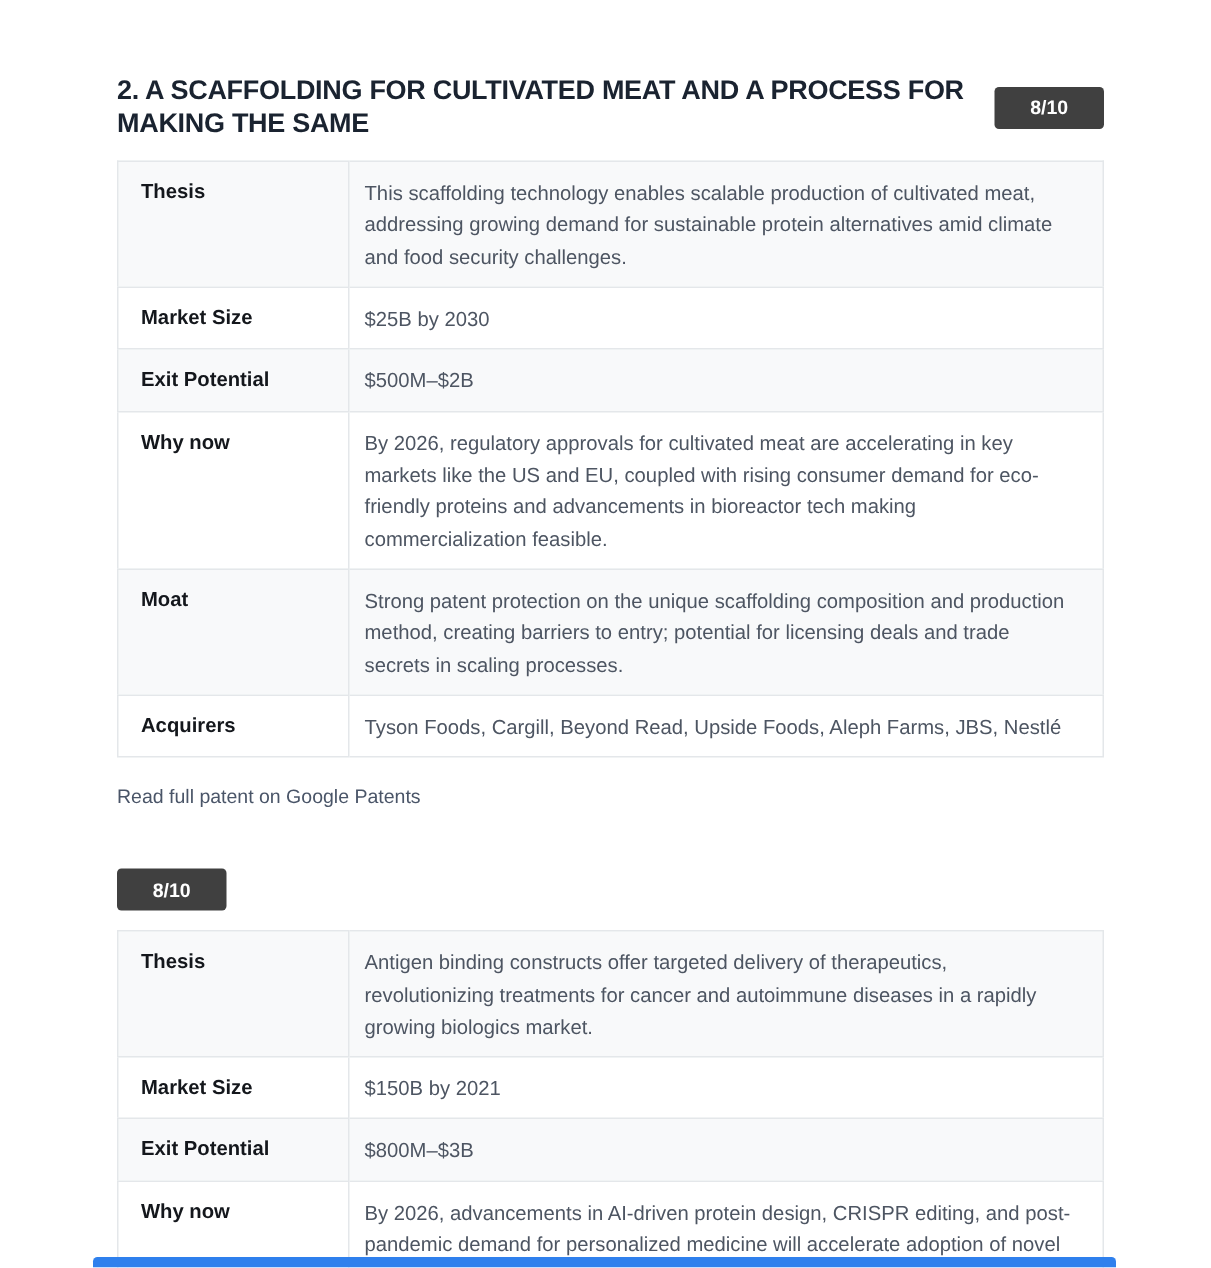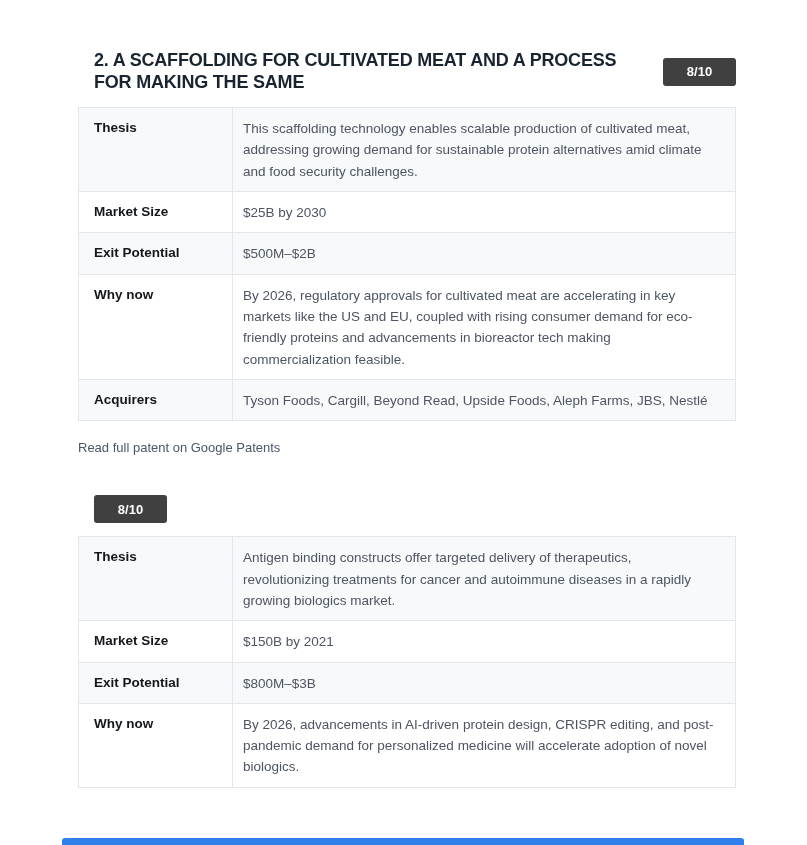--- a/index.html
+++ b/index.html
@@ -15,21 +15,20 @@
     margin-left: 78px;
     padding-top: 50px;
   }
   .section { margin-bottom: 0; }
   .section-head {
     display: flex;
     align-items: center;
     justify-content: space-between;
     gap: 18px;
     margin-bottom: 13px;
-    margin-left: 16px;
   }
   .section-title {
     font-size: 18px;
     font-weight: bold;
     line-height: 1.22;
     color: #1a2330;
     letter-spacing: -0.2px;
   }
   .score-badge {
     flex: 0 0 auto;
@@ -111,20 +110,24 @@
         </tr>
         <tr>
           <th>Exit Potential</th>
           <td>$500M–$2B</td>
         </tr>
         <tr>
           <th>Why now</th>
           <td>By 2026, regulatory approvals for cultivated meat are accelerating in key markets like the US and EU, coupled with rising consumer demand for eco-friendly proteins and advancements in bioreactor tech making commercialization feasible.</td>
         </tr>
         <tr>
+          <th>Moat</th>
+          <td>Strong patent protection on the unique scaffolding composition and production method, creating barriers to entry; potential for licensing deals and trade secrets in scaling processes.</td>
+        </tr>
+        <tr>
           <th>Acquirers</th>
           <td>Tyson Foods, Cargill, Beyond Read, Upside Foods, Aleph Farms, JBS, Nestlé</td>
         </tr>
       </tbody>
     </table>
     <a href="#" class="patent-link">Read full patent on Google Patents</a>
   </div>
 
   <div class="gap-after-link"></div>
 

